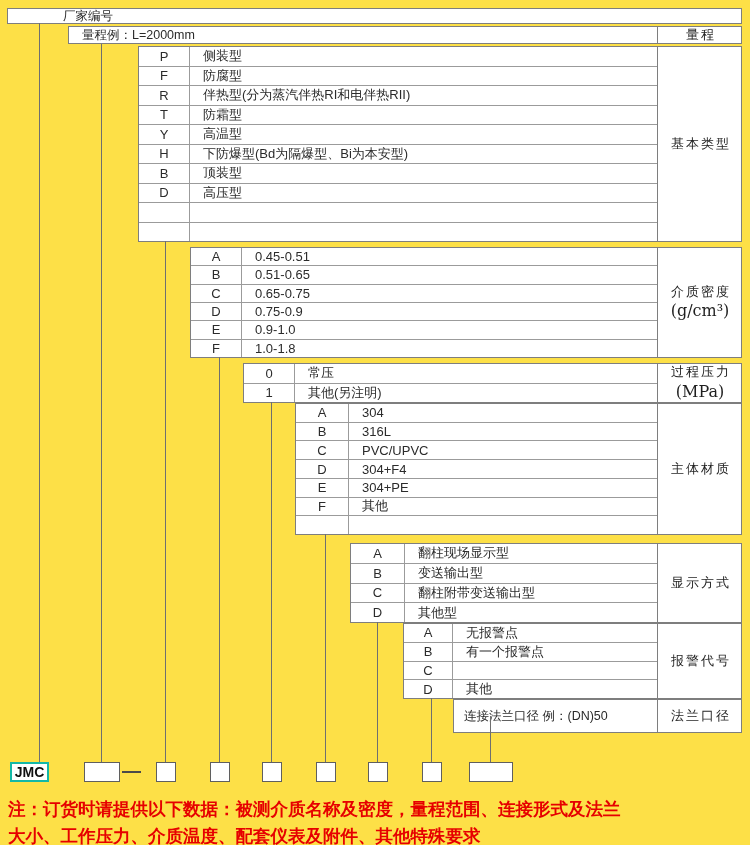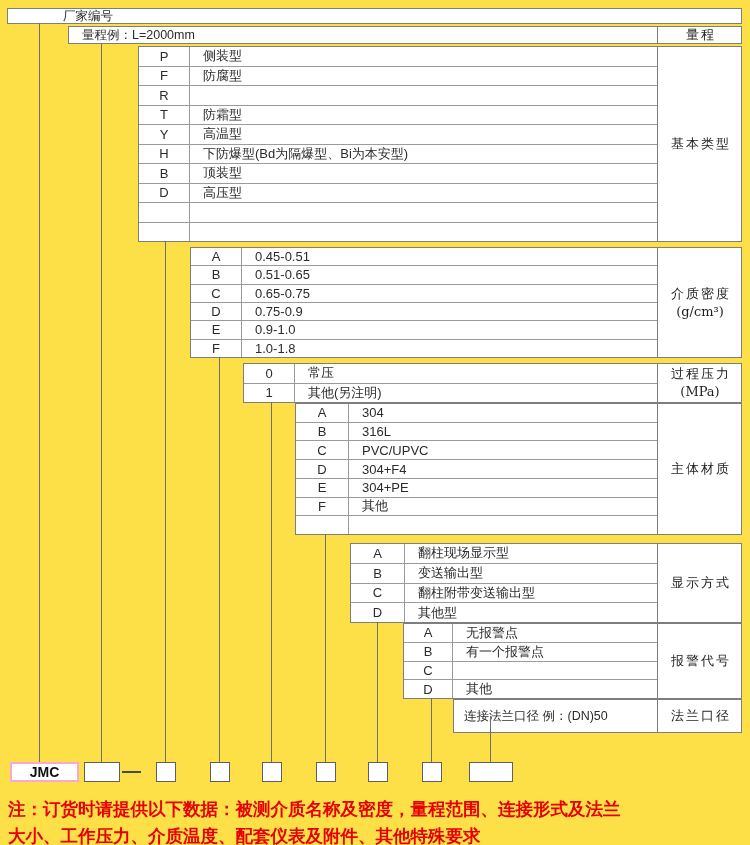--- a/index.html
+++ b/index.html
@@ -12,21 +12,21 @@
   .rows{position:absolute;left:0;top:0;bottom:0;display:flex;flex-direction:column;}
   .trow{flex:1;display:flex;border-bottom:1px solid #9b9b9b;min-height:0;}
   .trow:last-child{border-bottom:none;}
   .code{display:flex;align-items:center;justify-content:center;border-right:1px solid #9b9b9b;
         font-size:13px;flex:0 0 auto;}
   .desc{flex:1;display:flex;align-items:center;padding-left:13px;font-size:13px;white-space:nowrap;overflow:hidden;}
   .label-cell{position:absolute;top:0;bottom:0;width:84px;border-left:1px solid #7e7e7e;
         display:flex;flex-direction:column;align-items:center;justify-content:center;
         font-family:"DejaVu Serif","Liberation Serif",serif;font-size:13px;color:#1f1f1f;
         letter-spacing:2px;text-indent:2px;line-height:1.35;}
-  .label-cell .unit{font-size:13px;letter-spacing:0;text-indent:0;}
+  .label-cell .unit{font-size:16px;letter-spacing:0;text-indent:0;}
   
   #topbox{left:7px;top:8px;width:735px;height:16px;}
   #topbox .hdr-text{position:absolute;left:55px;top:0;bottom:0;display:flex;align-items:center;font-size:12.5px;}
   #rangerow{left:68px;top:26px;width:674px;height:18px;}
   #rangerow .hdr-text{position:absolute;left:13px;top:0;bottom:0;display:flex;align-items:center;font-size:12.5px;}
   #rangerow .label-cell{left:588px;}
   
   #sec-basic   {left:138px;top:46px; width:604px;height:196px;}
   #sec-basic    .rows{width:518px;} #sec-basic    .code{width:50px;} #sec-basic    .label-cell{left:518px;}
   #sec-density {left:190px;top:247px;width:552px;height:111px;}
@@ -40,21 +40,21 @@
   #sec-alarm   {left:403px;top:623px;width:339px;height:76px;}
   #sec-alarm    .rows{width:253px;} #sec-alarm    .code{width:48px;} #sec-alarm    .label-cell{left:253px;}
   #sec-flange  {left:453px;top:699px;width:289px;height:34px;}
   #sec-flange   .flange-desc{position:absolute;left:0;top:0;bottom:0;width:203px;display:flex;
                  align-items:center;padding-left:10px;font-size:12.5px;white-space:nowrap;}
   #sec-flange   .label-cell{left:203px;}
   
   .vline{position:absolute;width:1px;background:#6f6f6f;}
   
   .bbox{position:absolute;top:762px;height:20px;border:1.5px solid #5f5f5f;box-sizing:border-box;background:#fff;}
-  #jmcbox{left:10px;width:69px;border:2px solid #f9a8d4;display:flex;align-items:center;justify-content:center;
+  #jmcbox{left:10px;width:39px;border:2px solid #14b8a6;display:flex;align-items:center;justify-content:center;
           font-weight:bold;font-size:14px;color:#111;}
   #box-range{left:84px;width:36px;}
   #box-basic{left:156px;width:20px;}
   #box-density{left:210px;width:20px;}
   #box-pressure{left:262px;width:20px;}
   #box-material{left:316px;width:20px;}
   #box-display{left:368px;width:20px;}
   #box-alarm{left:422px;width:20px;}
   #box-flange{left:469px;width:44px;}
   #dash{position:absolute;left:122px;top:771px;width:19px;height:2px;background:#4a4a4a;}
@@ -82,20 +82,21 @@
       <div class="trow">
           <div class="code">P</div>
           <div class="desc">侧装型</div>
         </div>
       <div class="trow">
           <div class="code">F</div>
           <div class="desc">防腐型</div>
         </div>
       <div class="trow">
           <div class="code">R</div>
+          <div class="desc">伴热型(分为蒸汽伴热RI和电伴热RII)</div>
         </div>
       <div class="trow">
           <div class="code">T</div>
           <div class="desc">防霜型</div>
         </div>
       <div class="trow">
           <div class="code">Y</div>
           <div class="desc">高温型</div>
         </div>
       <div class="trow">

